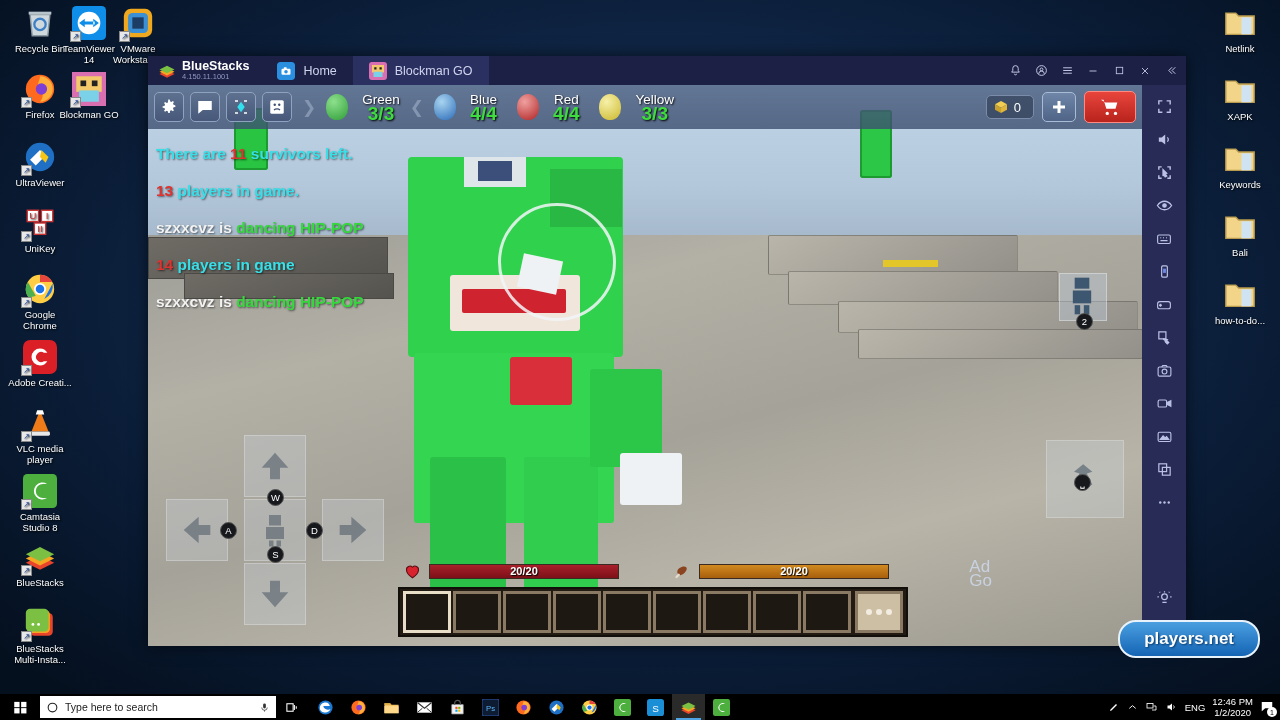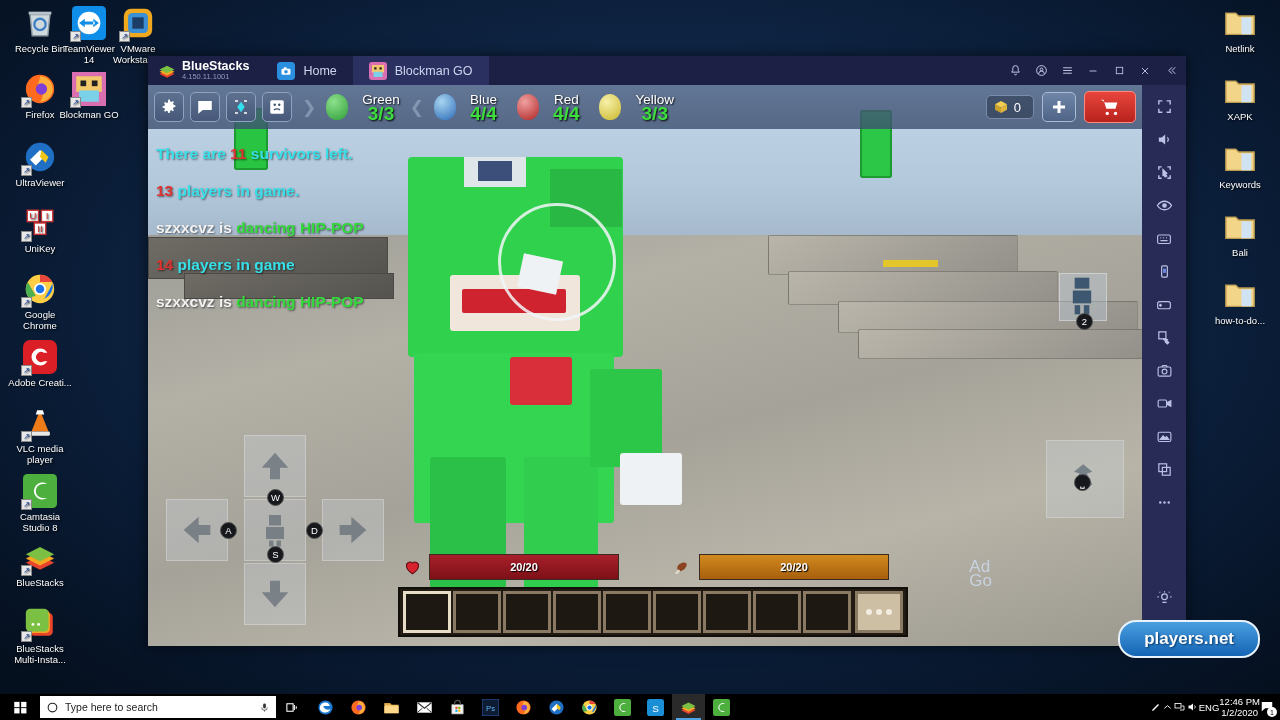--- a/index.html
+++ b/index.html
@@ -40,21 +40,21 @@
   #startbtn { width:40px; height:26px; display:flex; align-items:center; justify-content:center; cursor:pointer;}
   #searchbox {
     width:236px; height:22px; background:#fff; display:flex; align-items:center;
     padding:0 6px; gap:6px; cursor:text;
   }
   #searchbox .st { font-size:10.5px; color:#222; flex:1; }
   .tbapp { width:33px; height:26px; display:flex; align-items:center; justify-content:center; cursor:pointer; position:relative;}
   .tbapp.active { background:#2a2a2a; }
   .tbapp.active:after{content:"";position:absolute;bottom:0;left:4px;right:4px;height:2px;background:#4fa3e3;}
   .tbapp .ai { width:17px; height:17px; display:block; }
-  #tray { margin-left:auto; display:flex; align-items:center; padding-right:6px; color:#fff; font-size:9.5px;}
+  #tray { margin-left:auto; display:flex; align-items:center; gap:7px; padding-right:6px; color:#fff; font-size:9.5px;}
   #clock { text-align:center; line-height:11px; font-size:9.5px; cursor:pointer;}
   
   #bs {
     position:absolute; left:148px; top:56px; width:1038px; height:590px;
     background:#1b1e3c; z-index:20; box-shadow:0 0 14px rgba(0,0,0,.6);
   }
   #bstitle { height:29px; background:#1c2044; display:flex; align-items:center; position:relative;}
   .bstab { height:29px; display:flex; align-items:center; gap:8px; padding:0 16px; cursor:pointer; color:#cfd4ef; font-size:12.5px;}
   .bstab.sel { background:#2a3060; }
   .tabico { width:18px; height:18px; display:block; border-radius:3px;}
@@ -110,21 +110,21 @@
   #coin { display:flex; align-items:center; gap:5px; background:rgba(40,52,74,.55); border:1px solid #7b8cab;
     border-radius:5px; padding:3px 12px 3px 6px; margin-left:auto; cursor:pointer;}
   #coin .cv{ color:#fff; font-size:13px;}
   #plusbtn { width:34px; height:30px; margin-left:8px; border-radius:5px; background:linear-gradient(#6f86a8,#4f6486);
     border:1px solid #a8bcd6; display:flex;align-items:center;justify-content:center; cursor:pointer;}
   #cartbtn { width:52px; height:32px; margin:0 6px 0 8px; border-radius:5px; background:linear-gradient(#e8453c,#b8231c);
     border:1px solid #ff8a82; display:flex;align-items:center;justify-content:center; cursor:pointer;}
   
   #hpwrap { position:absolute; left:255px; bottom:66px; display:flex; align-items:center; gap:7px; z-index:7;}
   #hgwrap { position:absolute; left:525px; bottom:66px; display:flex; align-items:center; gap:7px; z-index:7;}
-  .statbar { width:190px; height:26px; border:1px solid #3a2a22; position:relative;padding-left:36px; }
+  .statbar { width:190px; height:15px; border:1px solid #3a2a22; position:relative;padding-left:36px; }
   .statbar .fill{ position:absolute; inset:0; }
   .statbar .lbl{ position:absolute; inset:0; color:#fff; font-size:11px; font-weight:bold;
     display:flex; align-items:center; justify-content:center; text-shadow:1px 1px 1px #000;}
   #hotbar { position:absolute; left:250px; bottom:9px; width:510px; height:50px;
     background:#221b14; border:2px solid #120e0a; display:flex; align-items:center; padding:3px; gap:2px; z-index:7;}
   .slot { width:48px; height:42px; background:#1d1812; border:3px solid #8a7a63; cursor:pointer;}
   .slot.sel { border-color:#e8ddc6; }
   .moreslot{ width:48px; height:42px; background:#cdbfa4; border:3px solid #8a7a63; display:flex;
     align-items:center; justify-content:center; gap:4px; cursor:pointer; margin-left:auto;}
   .moreslot i{ width:6px;height:6px;border-radius:50%;background:#f3ece0; display:block;}

